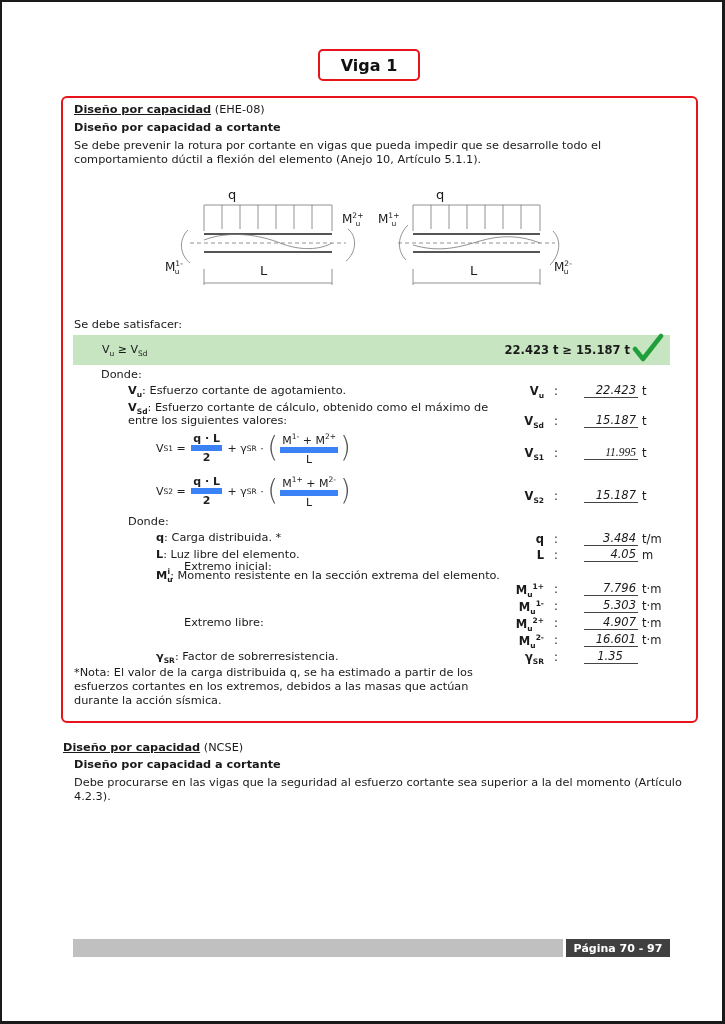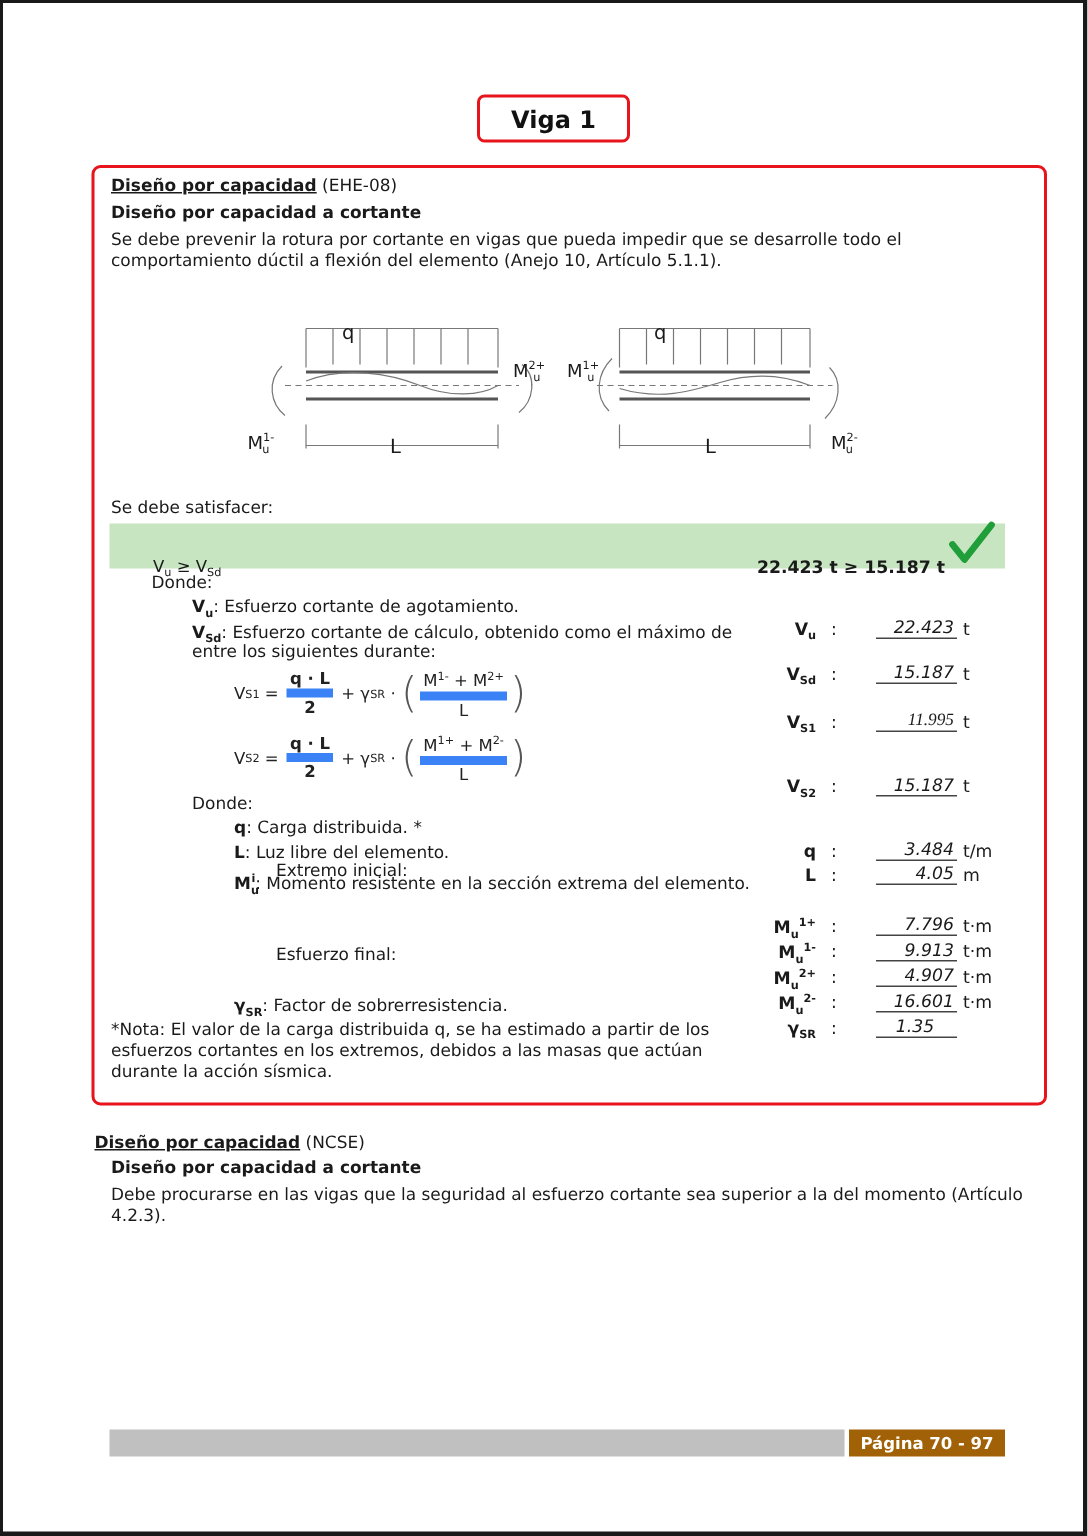--- a/index.html
+++ b/index.html
@@ -1,40 +1,40 @@
 <!DOCTYPE html>
 <html><head>
 <meta charset="utf-8">
 <style>
   html, body { margin:0; padding:0; background:#ffffff; }
   body { width:725px; height:1024px; position:relative; overflow:hidden;
          font-family:"DejaVu Sans", sans-serif; font-size:11.5px; color:#1a1a1a; }
   .page { position:absolute; left:0; top:0; width:721px; height:1020px; border:2px solid #1a1a1a; border-right-width:3px; border-bottom-width:3px; box-sizing:border-box; width:725px; height:1024px; }
-  .abs { position:absolute;margin-top:14px; }
+  .abs { position:absolute; }
   .title-box { left:318px; top:49px; width:102px; height:32px; border:2px solid #e8141b; border-radius:5px;
                box-sizing:border-box; display:flex; align-items:center; justify-content:center;
                font-weight:bold; font-size:16px; color:#111; }
   .red-box { left:61px; top:96px; width:637px; height:627px; border:2px solid #e8141b; border-radius:6px; box-sizing:border-box; }
   .u { text-decoration:underline; font-weight:bold; }
   .b { font-weight:bold; }
   .txt { font-size:11.3px; line-height:14px; white-space:nowrap; }
   .green { left:73px; top:335px; width:597px; height:30px; background:#c6e5c0; }
   .check { position:absolute; right:6px; top:-2px; }
   .val { position:absolute; width:52px; text-align:right; font-style:italic; border-bottom:1px solid #444; padding-right:2px; line-height:13px; }
   .unit { position:absolute; }
   .lbl { position:absolute; width:30px; text-align:right; font-weight:bold; }
   .colon { position:absolute; }
   sub, sup { font-size:7.5px; }
   .frac { display:inline-flex; flex-direction:column; align-items:center; vertical-align:middle; margin:0 2px; }
   .frac .num { border-bottom:6px solid #3b82f6; padding:0 2px; line-height:13px; }
   .frac .den { line-height:13px; }
   .paren { font-size:28px; font-weight:lighter; vertical-align:middle; color:#555; line-height:28px; }
   .formula { font-size:11px; color:#222; display:flex; align-items:center; white-space:nowrap; }
   .footer-bar { left:73px; top:939px; width:490px; height:18px; background:#c0c0c0; }
-  .footer-page { left:566px; top:939px; width:104px; height:18px; background:#a16207; color:#fff;
+  .footer-page { left:566px; top:939px; width:104px; height:18px; background:#404040; color:#fff;
                  font-weight:bold; font-size:11px; display:flex; align-items:center; justify-content:center; }
 </style>
 </head>
 <body>
 
 <div class="page"></div>
 
 <div class="abs title-box">Viga 1</div>
 
 <div class="abs red-box"></div>
@@ -111,21 +111,21 @@
   <span class="abs b" style="right:40px;top:8px;font-size:11.5px;">22.423 t ≥ 15.187 t</span>
   <svg class="check" width="32" height="30" viewBox="0 0 32 30">
     <path d="M3 16 L11 26 L29 3" stroke="#1f9e3a" stroke-width="4.5" fill="none" stroke-linecap="round" stroke-linejoin="round"></path>
   </svg>
 </div>
 
 <div class="abs txt" style="left:101px;top:368px;">Donde:</div>
 
 <div class="abs txt" style="left:128px;top:384px;"><span class="b">V</span><sub class="b">u</sub><span>: Esfuerzo cortante de agotamiento.</span></div>
 <div class="abs txt" style="left:128px;top:401px;"><span class="b">V</span><sub class="b">Sd</sub><span>: Esfuerzo cortante de cálculo, obtenido como el máximo de</span></div>
-<div class="abs txt" style="left:128px;top:414px;">entre los siguientes durante:</div>
+<div class="abs txt" style="left:128px;top:414px;">entre los siguientes valores:</div>
 
 <div class="abs formula" style="left:156px;top:430px;height:36px;">
   <span>V</span><sub>S1</sub>&nbsp;=&nbsp;
   <span class="frac">
       <span class="num b">q · L</span>
       <span class="den b">2</span>
     </span>
   &nbsp;<span>+ γ</span><sub>SR</sub>&nbsp;<span>·</span>&nbsp;
   <span class="paren">(</span>
   <span class="frac">
@@ -148,21 +148,21 @@
       <span class="den">L</span>
     </span>
   <span class="paren">)</span>
 </div>
 
 <div class="abs txt" style="left:128px;top:515px;">Donde:</div>
 <div class="abs txt" style="left:156px;top:531px;"><span class="b">q</span><span>: Carga distribuida. *</span></div>
 <div class="abs txt" style="left:156px;top:548px;"><span class="b">L</span><span>: Luz libre del elemento.</span></div>
 <div class="abs txt" style="left:156px;top:565px;"><span class="b">M</span><sub class="b">u</sub><sup class="b" style="margin-left:-5px">i</sup><span>: Momento resistente en la sección extrema del elemento.</span></div>
 <div class="abs txt" style="left:184px;top:560px;">Extremo inicial:</div>
-<div class="abs txt" style="left:184px;top:616px;">Esfuerzo final:</div>
+<div class="abs txt" style="left:184px;top:616px;">Extremo libre:</div>
 <div class="abs txt" style="left:156px;top:650px;"><span class="b">γ</span><sub class="b">SR</sub><span>: Factor de sobrerresistencia.</span></div>
 
 <div class="abs" style="left:500px;top:0;width:200px;height:700px;">
 
   <div class="abs" style="left:0;top:384px;width:190px;height:16px;">
     <span class="lbl" style="left:14px;"><span>V</span><sub>u</sub></span>
     <span class="colon" style="left:54px;">:</span>
     <span class="val" style="left:84px;">22.423</span>
     <span class="unit" style="left:142px;">t</span>
   </div>
@@ -198,21 +198,21 @@
   </div>
   <div class="abs" style="left:0;top:582px;width:190px;height:16px;">
     <span class="lbl" style="left:14px;"><span>M</span><sub>u</sub><sup>1+</sup></span>
     <span class="colon" style="left:54px;">:</span>
     <span class="val" style="left:84px;">7.796</span>
     <span class="unit" style="left:142px;">t·m</span>
   </div>
   <div class="abs" style="left:0;top:599px;width:190px;height:16px;">
     <span class="lbl" style="left:14px;"><span>M</span><sub>u</sub><sup>1-</sup></span>
     <span class="colon" style="left:54px;">:</span>
-    <span class="val" style="left:84px;">9.913</span>
+    <span class="val" style="left:84px;">5.303</span>
     <span class="unit" style="left:142px;">t·m</span>
   </div>
   <div class="abs" style="left:0;top:616px;width:190px;height:16px;">
     <span class="lbl" style="left:14px;"><span>M</span><sub>u</sub><sup>2+</sup></span>
     <span class="colon" style="left:54px;">:</span>
     <span class="val" style="left:84px;">4.907</span>
     <span class="unit" style="left:142px;">t·m</span>
   </div>
   <div class="abs" style="left:0;top:633px;width:190px;height:16px;">
     <span class="lbl" style="left:14px;"><span>M</span><sub>u</sub><sup>2-</sup></span>

